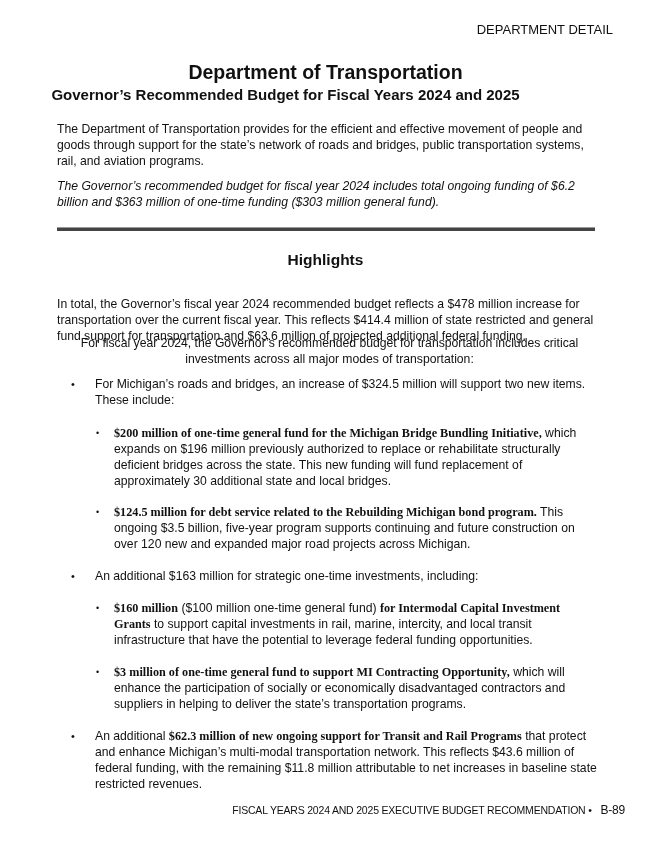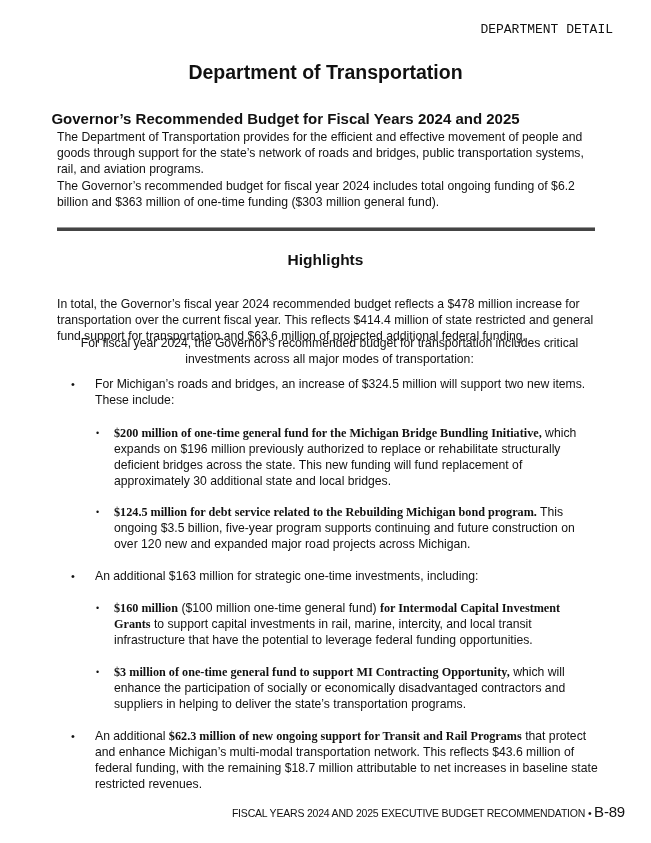--- a/index.html
+++ b/index.html
@@ -1,41 +1,41 @@
 <!DOCTYPE html>
 <html><head>
 <meta charset="utf-8">
 <style>
   html, body { margin: 0; padding: 0; background: #ffffff; }
   body { width: 651px; height: 843px; position: relative; overflow: hidden;
          font-family: "Liberation Sans", sans-serif; color: #111; }
   .section-label { position: absolute; top: 22px; right: 38px; font-size: 13px;
-         font-family: Liberation Mono, monospace; letter-spacing: 0px; color: #111; }
+         font-family: Liberation Sans, sans-serif; letter-spacing: 0px; color: #111; }
   .title { position: absolute; top: 61px; left: 0; width: 651px; text-align: center;
          font-size: 19.5px; font-weight: bold; }
   .subtitle { position: absolute; top: 86px; left: 0; width: 571px; text-align: center;
-         font-size: 15px; font-weight: bold; margin-top: 24px; }
+         font-size: 15px; font-weight: bold; }
   .para { position: absolute; left: 57px; width: 545px; font-size: 12.2px; line-height: 16px; }
-  .p1 { top: 121px; margin-top: 8px; }
-  .p2 { top: 178px; }
+  .p1 { top: 121px; }
+  .p2 { top: 178px; font-style: italic; }
   .rule { position: absolute; left: 57px; top: 227px; width: 538px; height: 4px;
           background: #444; border-top: 1px solid #999; box-sizing: border-box; }
   .highlights { position: absolute; top: 251px; left: 0; width: 651px; text-align: center;
          font-size: 15.5px; font-weight: bold; }
   .p3 { top: 296px; }
   .p4 { top: 335px; text-align: center; }
   .bullet { position: absolute; font-size: 12.2px; line-height: 16px; }
   .b-dot { position: absolute; font-size: 11px; }
   .l1 .b-dot { left: 71px; }
   .l1 .b-text { position: absolute; left: 95px; width: 505px; }
   .l2 .b-dot { left: 96px; font-size: 9px; }
   .l2 .b-text { position: absolute; left: 114px; width: 470px; }
   b { font-weight: bold; font-family: Liberation Serif, serif; }
   .footer { position: absolute; top: 803px; right: 26px; font-size: 10.5px; letter-spacing: -0.2px; }
-  .footer .pg { font-size: 15px; }
+  .footer .pg { font-size: 12px; margin-left: 6px; }
 </style>
 </head>
 <body>
 
 <div class="section-label">DEPARTMENT DETAIL</div>
 
 <div class="title">Department of Transportation</div>
 <div class="subtitle">Governor’s Recommended Budget for Fiscal Years 2024 and 2025</div>
 
 <div class="para p1">The Department of Transportation provides for the efficient and effective movement of people and goods through support for the state’s network of roads and bridges, public transportation systems, rail, and aviation programs.</div>
@@ -72,20 +72,20 @@
   <span class="b-text"><b>$160 million</b><span> ($100 million one-time general fund) </span><b>for Intermodal Capital Investment Grants</b><span> to support capital investments in rail, marine, intercity, and local transit infrastructure that have the potential to leverage federal funding opportunities.</span></span>
 </div>
 
 <div class="bullet l2" style="top:664px;">
   <span class="b-dot">•</span>
   <span class="b-text"><b>$3 million of one-time general fund to support MI Contracting Opportunity,</b><span> which will enhance the participation of socially or economically disadvantaged contractors and suppliers in helping to deliver the state’s transportation programs.</span></span>
 </div>
 
 <div class="bullet l1" style="top:728px;">
   <span class="b-dot">•</span>
-  <span class="b-text"><span>An additional </span><b>$62.3 million of new ongoing support for Transit and Rail Programs</b><span> that protect and enhance Michigan’s multi-modal transportation network. This reflects $43.6 million of federal funding, with the remaining $18.7 million attributable to net increases in baseline state restricted revenues.</span></span>
+  <span class="b-text"><span>An additional </span><b>$62.3 million of new ongoing support for Transit and Rail Programs</b><span> that protect and enhance Michigan’s multi-modal transportation network. This reflects $43.6 million of federal funding, with the remaining $11.8 million attributable to net increases in baseline state restricted revenues.</span></span>
 </div>
 
 <div class="footer">
   <span>FISCAL YEARS 2024 AND 2025 EXECUTIVE BUDGET RECOMMENDATION</span>
   <span>•</span>
   <span class="pg">B-89</span>
 </div>
 
 </body></html>

